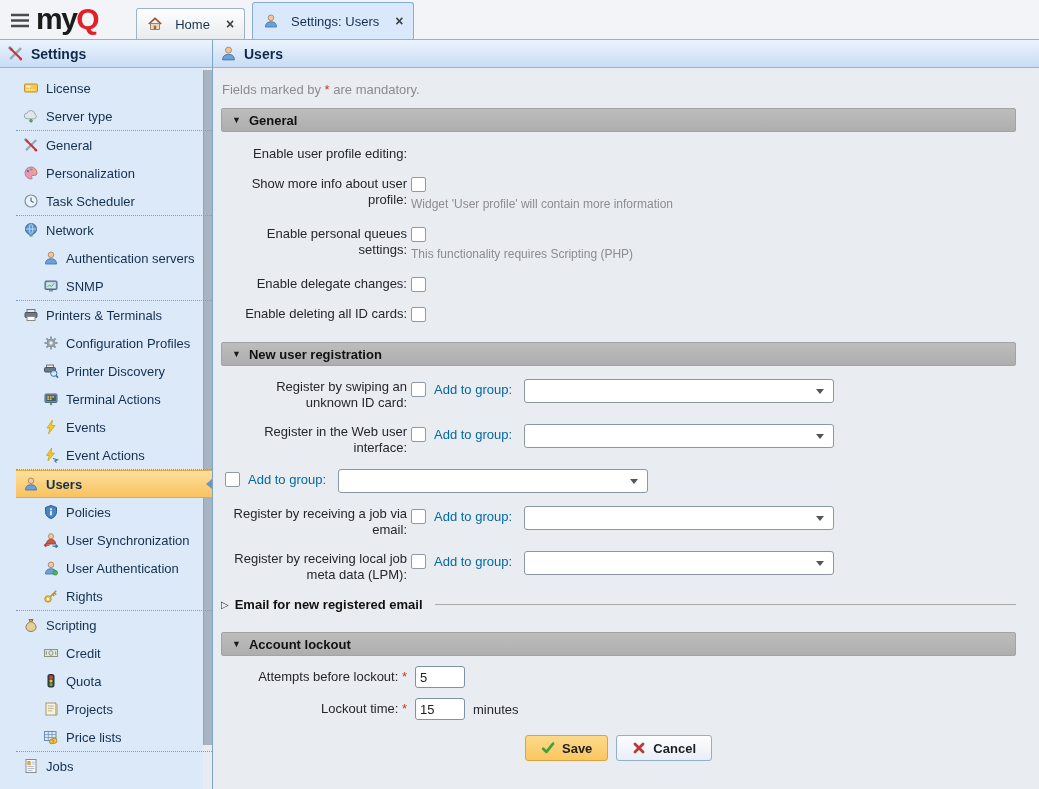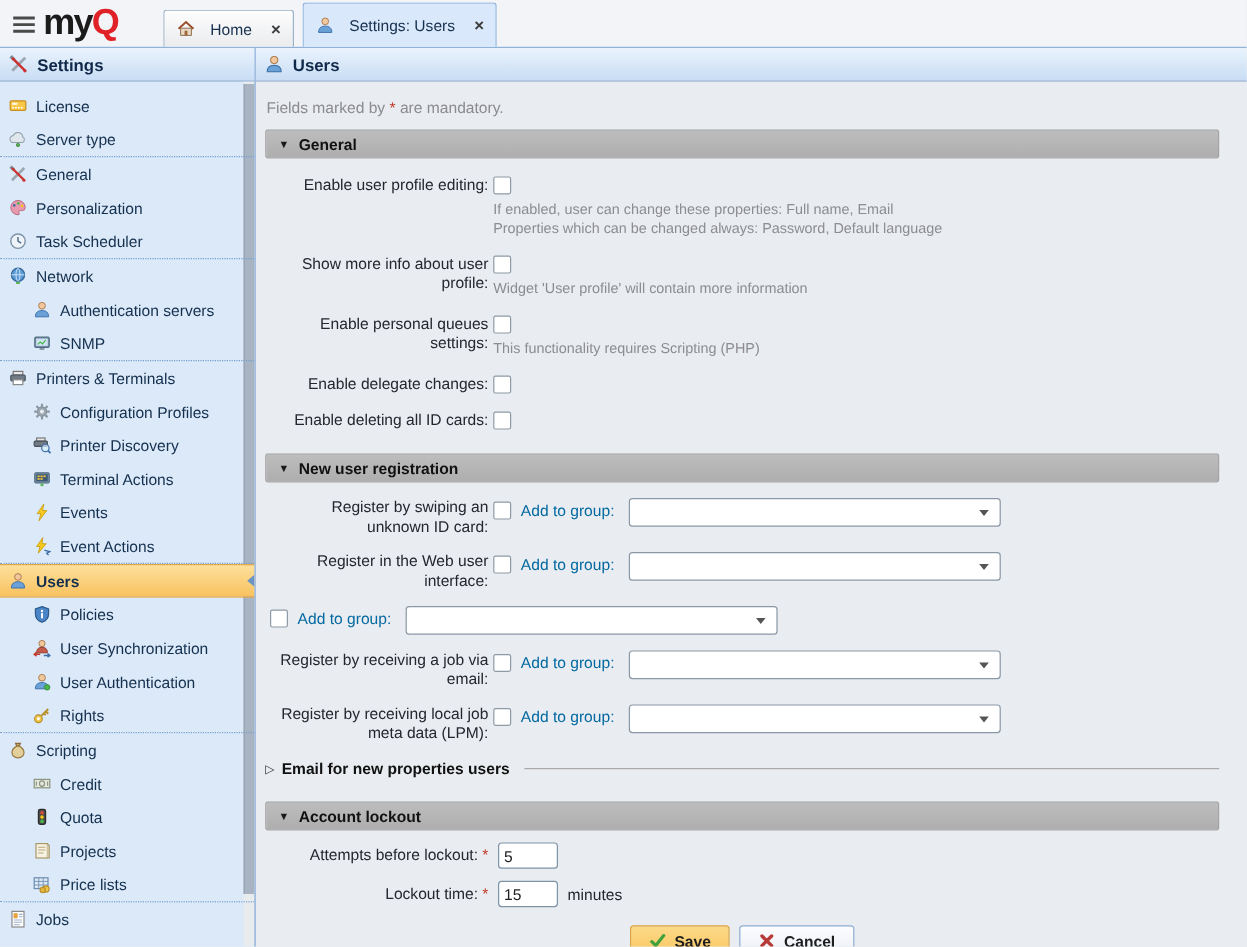--- a/index.html
+++ b/index.html
@@ -26,21 +26,21 @@
   .sidebar{width:213px;background:#dbe9f9;border-right:1px solid #7da3cf;
            box-sizing:border-box;position:relative;display:flex;flex-direction:column;flex:none;}
   .panelhd{height:28px;background:linear-gradient(#eaf3fd,#c8ddf4);border-bottom:1px solid #96b4d4;
            display:flex;align-items:center;padding-left:7px;gap:7px;font-size:14px;font-weight:bold;
            color:#10294a;box-sizing:border-box;flex:none;}
   .hd-ic svg{width:17px;height:17px;display:block}
   .sb-body{position:relative;flex:1;overflow:hidden;}
   .sb-scroll{position:absolute;top:0;right:0;width:9px;height:100%;background:#e9ecef;}
   .sb-thumb{position:absolute;top:2px;right:0;width:9px;height:675px;background:#a9b4c3;
             border-left:1px solid #97a3b2;box-sizing:border-box;cursor:pointer;}
-  .sb-groups{position:relative;padding-top:6px;}
+  .sb-groups{position:relative;padding-top:6px;padding-left:16px;}
   .sb-group.sep{border-top:1px dotted #74a0ce;}
   .sb-item{height:28px;display:flex;align-items:center;gap:7px;padding-left:7px;
            font-size:13px;color:#14304e;position:relative;cursor:pointer;}
   .sb-item.ind{padding-left:27px;}
   .sb-ic svg{width:16px;height:16px;display:block}
   .sb-item.sel{background:linear-gradient(#fde09c,#f9c25f);border-top:1px solid #e7a83e;
                border-bottom:1px solid #e7a83e;font-weight:bold;height:26px;z-index:2;}
   .sb-item.sel::after{content:"";position:absolute;right:0;top:50%;margin-top:-5px;
                border-top:5px solid transparent;border-bottom:5px solid transparent;
                border-right:6px solid #6b94c4;}
@@ -435,25 +435,20 @@
     <div class="content">
       <div class="note"><span>Fields marked by </span><span class="star">*</span><span> are mandatory.</span></div>
 
       <div class="secbar">
         <span class="tri">▼</span>
         <span class="sechd">General</span>
       </div>
       <div id="general-rows">
           <div class="frow">
             <div class="flabel">Enable user profile editing:</div>
-            <div class="fctl">
-              <span class="cb" role="checkbox" aria-checked="false"></span>
-              <div class="help">If enabled, user can change these properties: Full name, Email</div>
-              <div class="help">Properties which can be changed always: Password, Default language</div>
-            </div>
           </div>
           <div class="frow">
             <div class="flabel">Show more info about user profile:</div>
             <div class="fctl">
               <span class="cb" role="checkbox" aria-checked="false"></span>
               <div class="help">Widget 'User profile' will contain more information</div>
             </div>
           </div>
           <div class="frow">
             <div class="flabel">Enable personal queues settings:</div>
@@ -522,21 +517,21 @@
             <span class="addlb">Add to group:</span>
             <div class="dd">
               <span class="dd-val"></span>
               <span class="dd-ar"></span>
             </div>
           </div>
         </div>
 
       <div class="subsec">
         <span class="tri2">▷</span>
-        <span class="subsec-lb">Email for new properties users</span>
+        <span class="subsec-lb">Email for new registered email</span>
         <span class="subsec-line"></span>
       </div>
 
       <div class="secbar mt">
         <span class="tri">▼</span>
         <span class="sechd">Account lockout</span>
       </div>
       <div id="lockout-rows">
           <div class="lrow">
             <div class="flabel"><span>Attempts before lockout: </span><span class="star">*</span></div>

